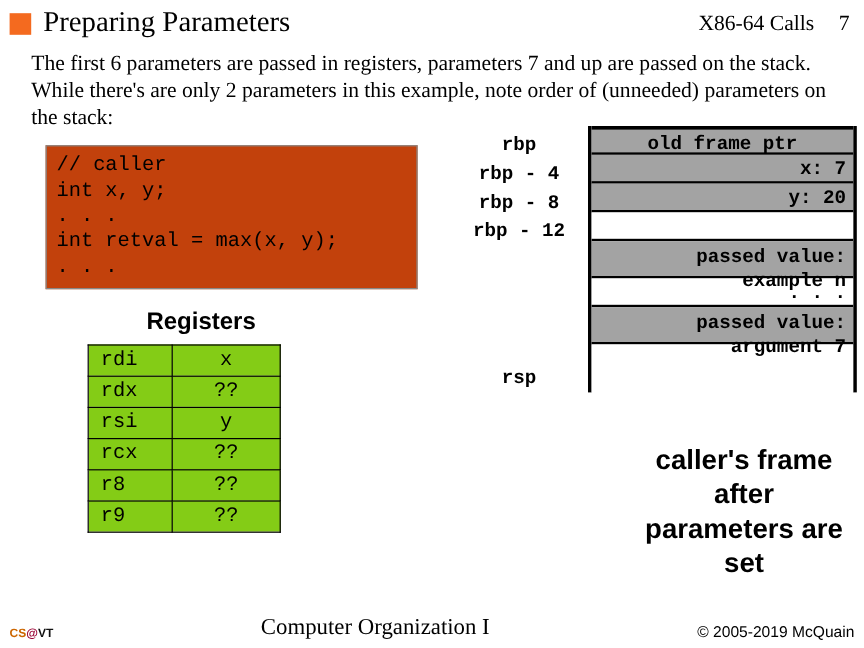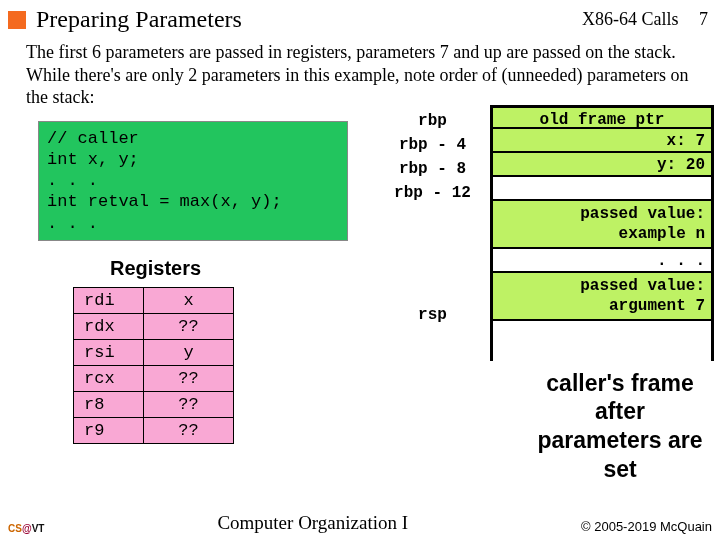--- a/index.html
+++ b/index.html
@@ -27,43 +27,43 @@
     font-size: 18px;
     padding: 4px 20px 0 26px;
     line-height: 1.25;
   }
   .content { position: relative; }
   .codebox {
     position: absolute;
     left: 38px; top: 12px;
     width: 310px;
     border: 1px solid #888;
-    background: #22c55e;
+    background: #c2410c;
     font-family: "Courier New", monospace;
     font-size: 17px;
     padding: 6px 8px;
     line-height: 1.25;
     white-space: pre;
   }
   .reg-heading {
     position: absolute;
-    left: 110px; top: 148px;
+    left: 122px; top: 148px;
     font-size: 20px; font-weight: bold;
   }
   .reg-table {
     position: absolute;
     left: 73px; top: 178px;
     border-collapse: collapse;
     font-family: "Courier New", monospace;
     font-size: 17px;
   }
   .reg-table td {
     border: 1px solid #000;
     padding: 3px 10px;
-    background: #f9a8d4;
+    background: #84cc16;
     min-width: 70px;
   }
   .reg-table td:nth-child(2) { text-align: center; min-width: 90px; }
   .stack-labels {
     position: absolute;
     left: 380px; top: 0px;
     font-family: "Courier New", monospace;
     font-size: 16px;
     font-weight: bold;
     text-align: center;
@@ -72,34 +72,34 @@
   .stack-labels div { height: 24px; line-height: 24px; }
   .stack-frame {
     position: absolute;
     left: 490px; top: -4px;
     border-left: 3px solid #000;
     border-right: 3px solid #000;
     width: 224px;
   }
   .stack-frame .row {
     border-bottom: 2px solid #000;
-    background: #bef264;
+    background: #a3a3a3;
     font-family: "Courier New", monospace;
     font-size: 16px;
     font-weight: bold;
     padding: 2px 6px;
     text-align: right;
     height: 24px;
     line-height: 20px;
   }
   .stack-frame .row.ctr { text-align: center; }
   .stack-frame .row.first { border-top: 3px solid #000; }
   .stack-frame .row.plain { background: #fff; border-bottom: none; }
   .stack-frame .row.plainb { background: #fff; }
-  .stack-frame .row.tall2 { height: 48px; line-height: 20px; padding-top:3px;}
+  .stack-frame .row.tall2 { height: 31px; line-height: 20px; padding-top:3px;}
   .caption {
     position: absolute;
     left: 516px; top: 260px;
     width: 180px;
     font-size: 23px;
     font-weight: bold;
     text-align: center;
     line-height: 1.25;
     margin-left: 14px;
   }

